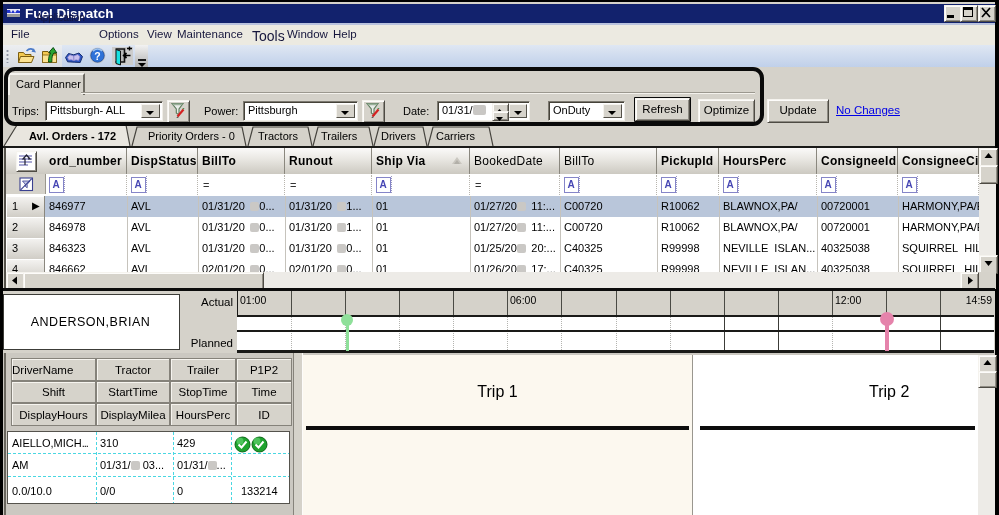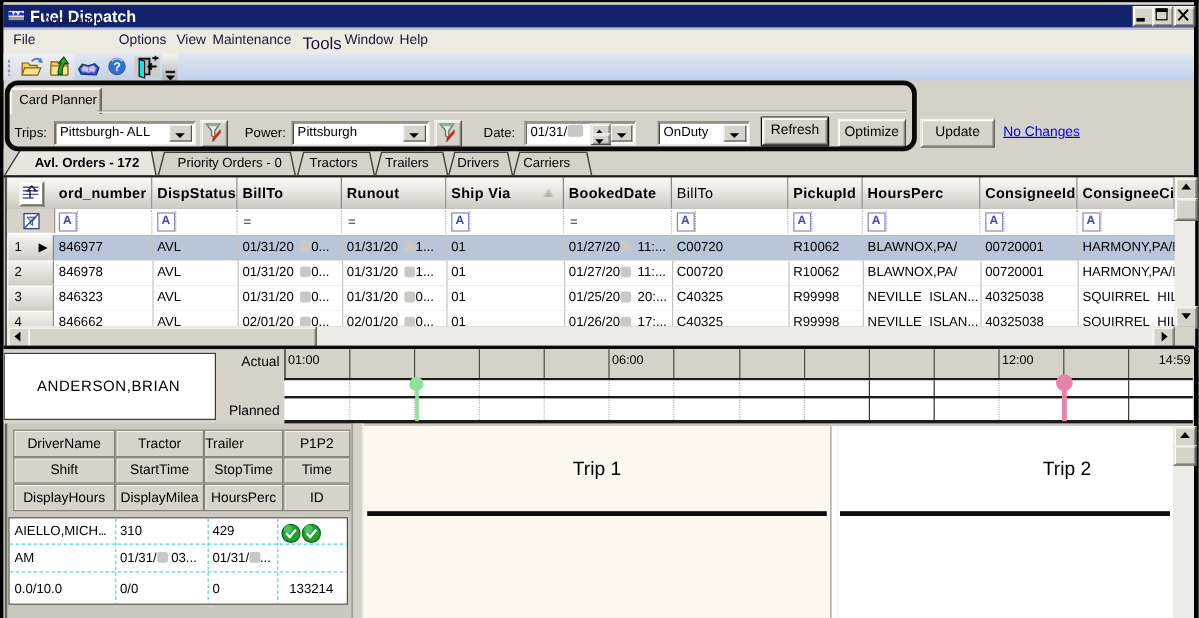--- a/index.html
+++ b/index.html
@@ -180,21 +180,21 @@
 <div class="a" style="left:198px;top:148px;width:86px;height:26px;background:linear-gradient(#fbfaf9,#e8e6e1 45%,#ccc9c1);border-right:1px solid #8a877e;border-bottom:2px solid #6e6b62;overflow:hidden">
     <div class="a" style="left:4px;top:6px;font-weight:bold;font-size:12px;letter-spacing:0.3px;white-space:nowrap">BillTo</div>
   </div>
 <div class="a" style="left:285px;top:148px;width:86px;height:26px;background:linear-gradient(#fbfaf9,#e8e6e1 45%,#ccc9c1);border-right:1px solid #8a877e;border-bottom:2px solid #6e6b62;overflow:hidden">
     <div class="a" style="left:4px;top:6px;font-weight:bold;font-size:12px;letter-spacing:0.3px;white-space:nowrap">Runout</div>
   </div>
 <div class="a" style="left:372px;top:148px;width:97px;height:26px;background:linear-gradient(#fbfaf9,#e8e6e1 45%,#ccc9c1);border-right:1px solid #8a877e;border-bottom:2px solid #6e6b62;overflow:hidden">
     <div class="a" style="left:4px;top:6px;font-weight:bold;font-size:12px;letter-spacing:0.3px;white-space:nowrap">Ship Via</div>
   </div>
 <div class="a" style="left:470px;top:148px;width:89px;height:26px;background:linear-gradient(#fbfaf9,#e8e6e1 45%,#ccc9c1);border-right:1px solid #8a877e;border-bottom:2px solid #6e6b62;overflow:hidden">
-    <div class="a" style="left:4px;top:6px;font-weight:bold;font-size:12px;letter-spacing:0.3px;white-space:nowrap">BookedDate</div>
+    <div class="a" style="left:4px;top:6px;font-weight:normal;font-size:12px;letter-spacing:0.3px;white-space:nowrap">BookedDate</div>
   </div>
 <div class="a" style="left:560px;top:148px;width:96px;height:26px;background:linear-gradient(#fbfaf9,#e8e6e1 45%,#ccc9c1);border-right:1px solid #8a877e;border-bottom:2px solid #6e6b62;overflow:hidden">
     <div class="a" style="left:4px;top:6px;font-weight:normal;font-size:12px;letter-spacing:0.3px;white-space:nowrap">BillTo</div>
   </div>
 <div class="a" style="left:657px;top:148px;width:61px;height:26px;background:linear-gradient(#fbfaf9,#e8e6e1 45%,#ccc9c1);border-right:1px solid #8a877e;border-bottom:2px solid #6e6b62;overflow:hidden">
     <div class="a" style="left:4px;top:6px;font-weight:bold;font-size:12px;letter-spacing:0.3px;white-space:nowrap">PickupId</div>
   </div>
 <div class="a" style="left:719px;top:148px;width:97px;height:26px;background:linear-gradient(#fbfaf9,#e8e6e1 45%,#ccc9c1);border-right:1px solid #8a877e;border-bottom:2px solid #6e6b62;overflow:hidden">
     <div class="a" style="left:4px;top:6px;font-weight:bold;font-size:12px;letter-spacing:0.3px;white-space:nowrap">HoursPerc</div>
   </div>
@@ -472,23 +472,23 @@
 <div class="a" style="left:885.8px;top:317px;width:1px;height:33px;background:#3c3c38"></div>
 <div class="a" style="left:939.9px;top:317px;width:1px;height:33px;background:#3c3c38"></div>
 <div class="a" style="left:237px;top:330px;width:757px;height:2px;background:#1a1a18"></div>
 <div class="a" style="left:237px;top:350px;width:757px;height:3px;background:#1a1a18"></div>
 <div class="a" style="left:345.5px;top:320px;width:3px;height:31px;background:#8fe09a;z-index:3"></div>
 <div class="a" style="left:341px;top:314px;width:12px;height:12px;border-radius:50%;background:#8fe09a;z-index:3"></div>
 <div class="a" style="left:885px;top:320px;width:4px;height:31px;background:#e583ab;z-index:3"></div>
 <div class="a" style="left:880px;top:312px;width:14px;height:14px;border-radius:50%;background:#e583ab;z-index:3"></div>
 <div class="a" style="left:3px;top:353px;width:992px;height:162px;background:#cbc8c1"></div>
 <div class="a" style="left:4px;top:353px;width:2px;height:162px;background:#6a675f"></div>
-<div class="a" style="left:11px;top:358px;width:85px;height:23px;background:#d6d3cb;border:1px solid #85827a;box-shadow:inset 1px 1px 0 #f6f4ef;box-sizing:border-box;text-align:center;line-height:22px;font-size:11.5px">DriverName</div>
+<div class="a" style="left:11px;top:358px;width:85px;height:23px;background:#d6d3cb;border:1px solid #85827a;box-shadow:inset 1px 1px 0 #f6f4ef;box-sizing:border-box;text-align:left;line-height:22px;font-size:11.5px">DriverName</div>
 <div class="a" style="left:96px;top:358px;width:74px;height:23px;background:#d6d3cb;border:1px solid #85827a;box-shadow:inset 1px 1px 0 #f6f4ef;box-sizing:border-box;text-align:center;line-height:22px;font-size:11.5px">Tractor</div>
-<div class="a" style="left:170px;top:358px;width:66px;height:23px;background:#d6d3cb;border:1px solid #85827a;box-shadow:inset 1px 1px 0 #f6f4ef;box-sizing:border-box;line-height:22px;font-size:11.5px">Trailer</div>
+<div class="a" style="left:170px;top:358px;width:66px;height:23px;background:#d6d3cb;border:1px solid #85827a;box-shadow:inset 1px 1px 0 #f6f4ef;box-sizing:border-box;text-align:center;line-height:22px;font-size:11.5px">Trailer</div>
 <div class="a" style="left:236px;top:358px;width:56px;height:23px;background:#d6d3cb;border:1px solid #85827a;box-shadow:inset 1px 1px 0 #f6f4ef;box-sizing:border-box;text-align:center;line-height:22px;font-size:11.5px">P1P2</div>
 <div class="a" style="left:11px;top:381px;width:85px;height:22px;background:#d6d3cb;border:1px solid #85827a;box-shadow:inset 1px 1px 0 #f6f4ef;box-sizing:border-box;text-align:center;line-height:21px;font-size:11.5px">Shift</div>
 <div class="a" style="left:96px;top:381px;width:74px;height:22px;background:#d6d3cb;border:1px solid #85827a;box-shadow:inset 1px 1px 0 #f6f4ef;box-sizing:border-box;text-align:center;line-height:21px;font-size:11.5px">StartTime</div>
 <div class="a" style="left:170px;top:381px;width:66px;height:22px;background:#d6d3cb;border:1px solid #85827a;box-shadow:inset 1px 1px 0 #f6f4ef;box-sizing:border-box;text-align:center;line-height:21px;font-size:11.5px">StopTime</div>
 <div class="a" style="left:236px;top:381px;width:56px;height:22px;background:#d6d3cb;border:1px solid #85827a;box-shadow:inset 1px 1px 0 #f6f4ef;box-sizing:border-box;text-align:center;line-height:21px;font-size:11.5px">Time</div>
 <div class="a" style="left:11px;top:403px;width:85px;height:23px;background:#d6d3cb;border:1px solid #85827a;box-shadow:inset 1px 1px 0 #f6f4ef;box-sizing:border-box;text-align:center;line-height:22px;font-size:11.5px">DisplayHours</div>
 <div class="a" style="left:96px;top:403px;width:74px;height:23px;background:#d6d3cb;border:1px solid #85827a;box-shadow:inset 1px 1px 0 #f6f4ef;box-sizing:border-box;text-align:center;line-height:22px;font-size:11.5px">DisplayMilea</div>
 <div class="a" style="left:170px;top:403px;width:66px;height:23px;background:#d6d3cb;border:1px solid #85827a;box-shadow:inset 1px 1px 0 #f6f4ef;box-sizing:border-box;text-align:center;line-height:22px;font-size:11.5px">HoursPerc</div>
 <div class="a" style="left:236px;top:403px;width:56px;height:23px;background:#d6d3cb;border:1px solid #85827a;box-shadow:inset 1px 1px 0 #f6f4ef;box-sizing:border-box;text-align:center;line-height:22px;font-size:11.5px">ID</div>
 <div class="a" style="left:7px;top:431px;width:283px;height:73px;background:#fff;border:1px solid #55534d;box-sizing:border-box;overflow:hidden">

